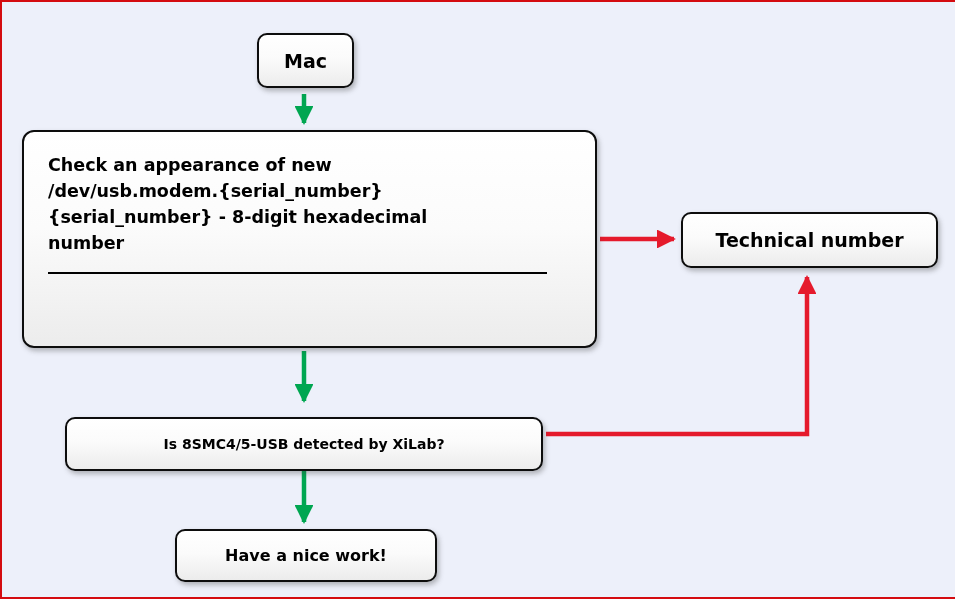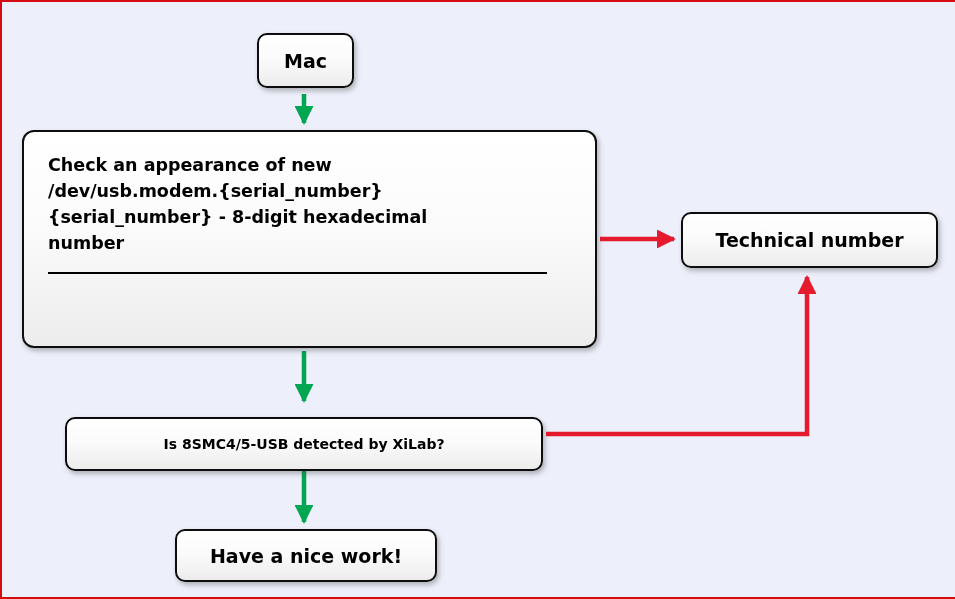--- a/index.html
+++ b/index.html
@@ -43,21 +43,21 @@
   .check-text{white-space:pre-line;line-height:26px;}
   .check-divider{
     border:0;
     border-top:2px solid #000;
     margin:16px 24px 0 0;
     height:0;
   }
   .check-command{margin-top:30px;font-size:15.5px;}
   .node-tech{left:679px;top:210px;width:257px;height:56px;font-size:19px;}
   .node-xilab{left:63px;top:406px;width:478px;height:54px;font-size:14px;margin-top:9px;}
-  .node-nice{left:173px;top:527px;width:262px;height:53px;font-size:19px;}
+  .node-nice{left:173px;top:527px;width:262px;height:53px;font-size:16px;}
   svg.arrows{
     position:absolute;
     left:0;top:0;
     width:951px;height:595px;
     pointer-events:none;
   }
 </style>
 </head>
 <body>
 

